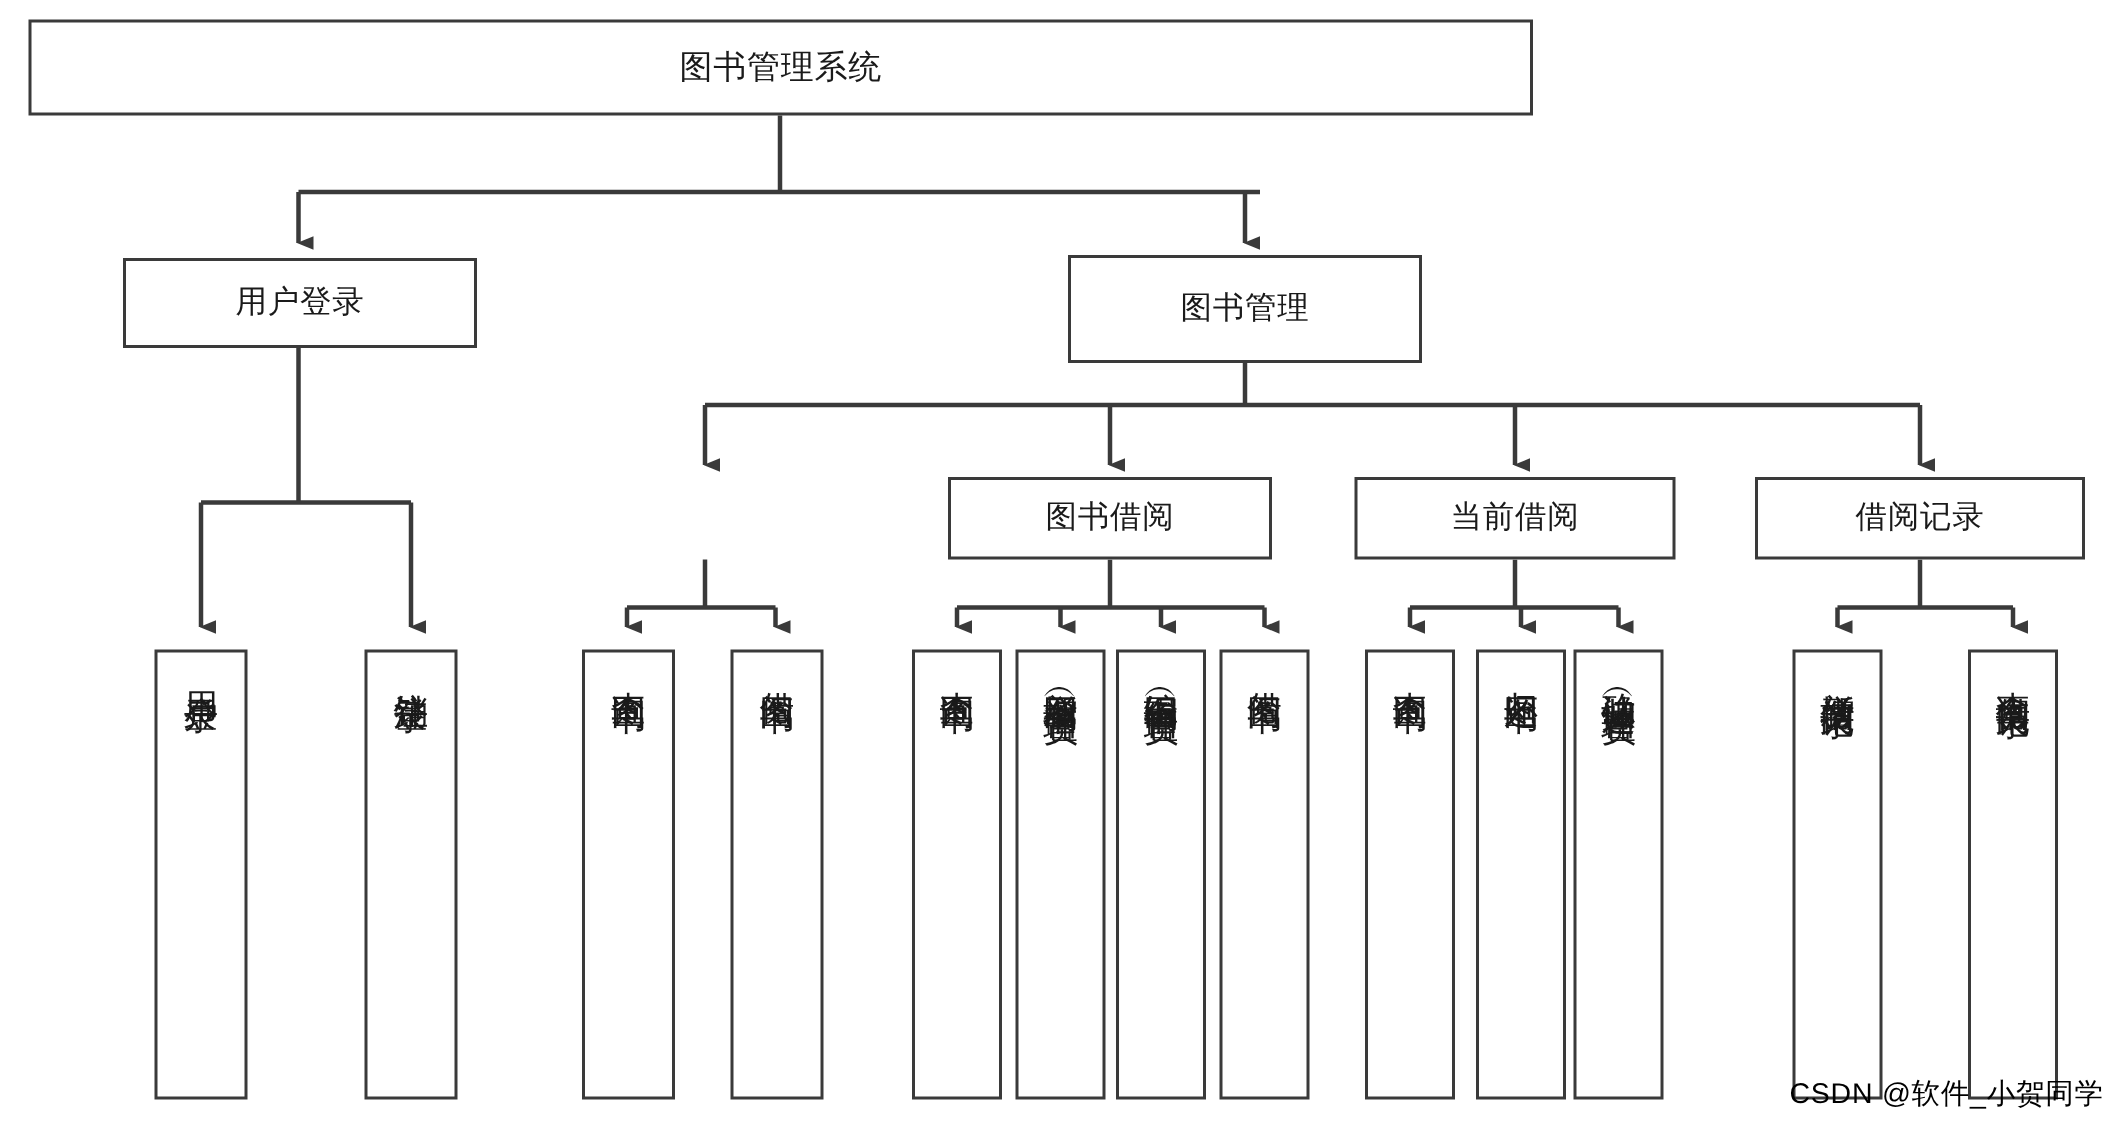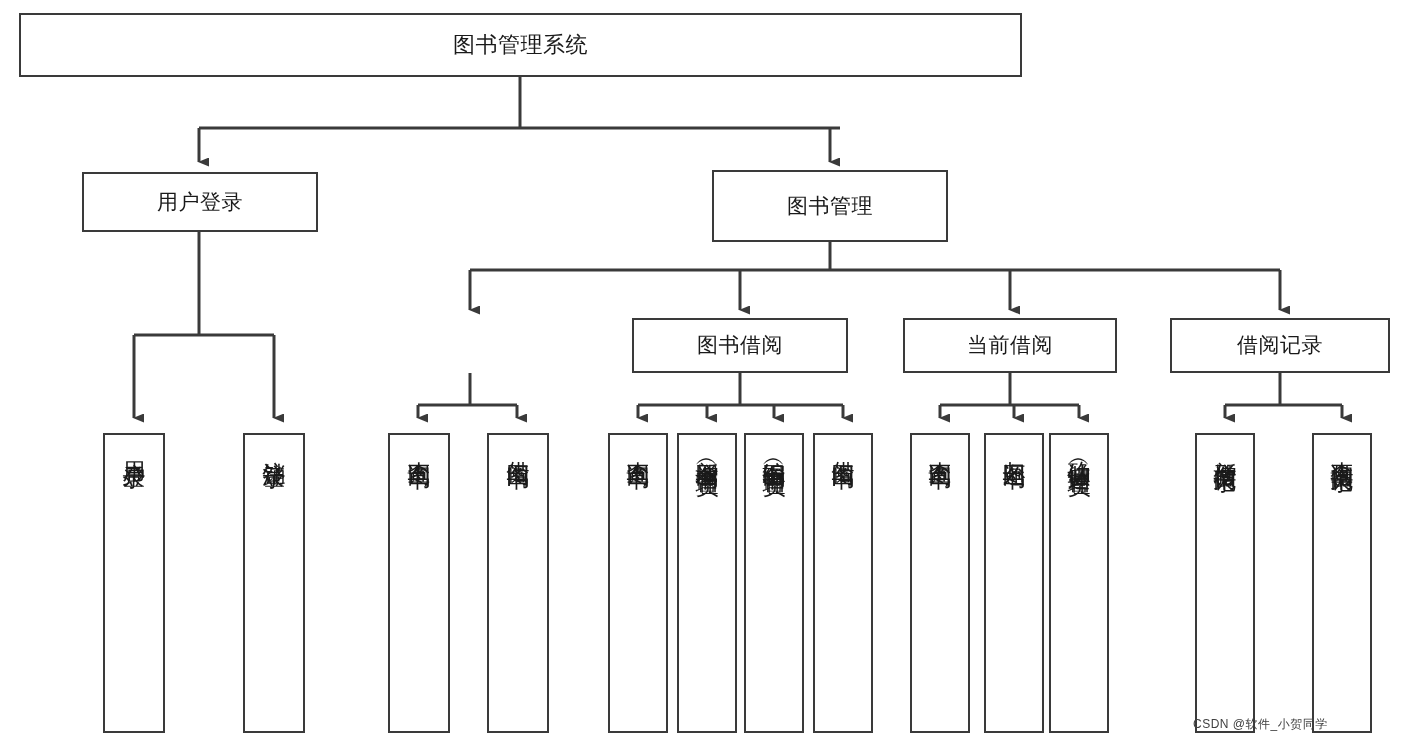--- a/index.html
+++ b/index.html
@@ -52,22 +52,22 @@
   .node.vert .label {
     writing-mode: vertical-rl;
     text-orientation: upright;
     font-size: 23px;
     letter-spacing: 2px;
     white-space: nowrap;
   }
   .node.root .label { font-size: 22px; }
   .watermark {
     position: absolute;
-    color: #404040;
-    font-size: 12px;
+    color: #000000;
+    font-size: 19px;
     letter-spacing: 0.5px;
     white-space: nowrap;
     user-select: none;
     text-align: center;
   }
 </style>
 </head>
 <body>
 
 <div id="canvas">

